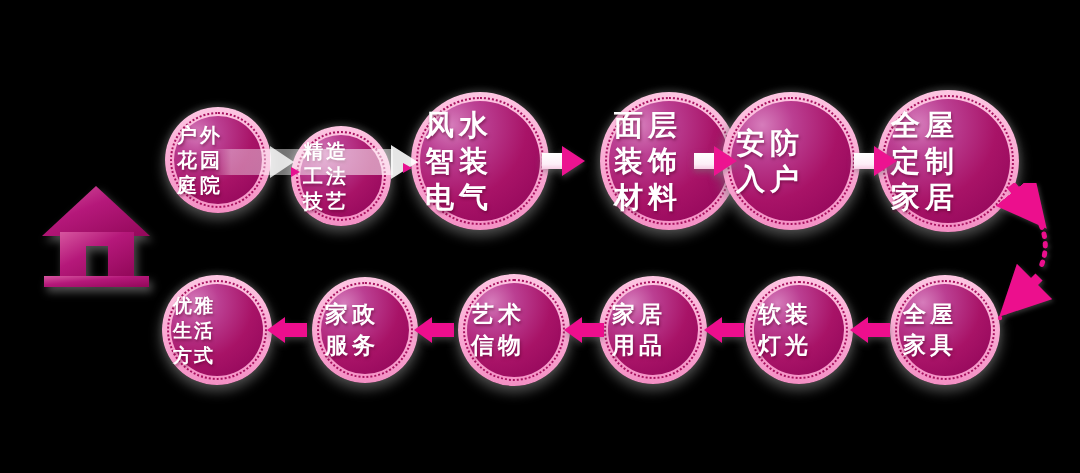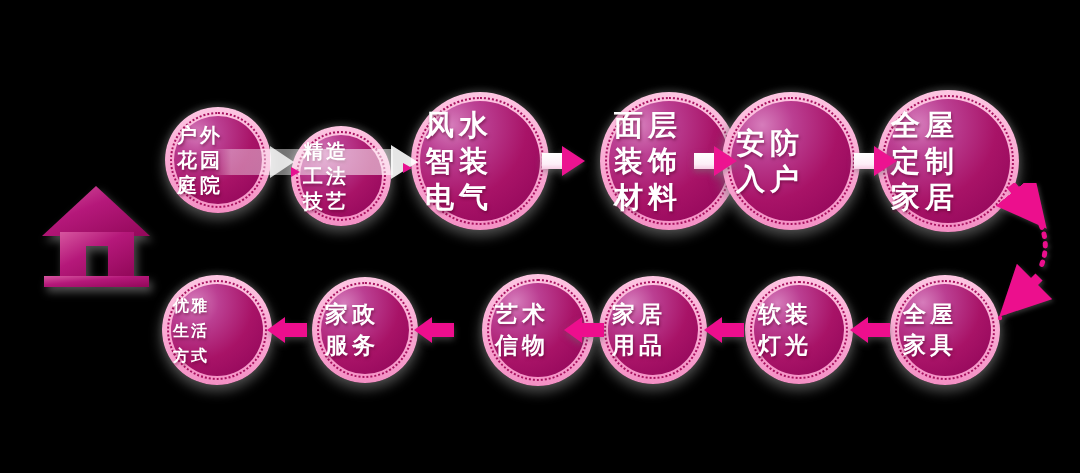--- a/index.html
+++ b/index.html
@@ -21,21 +21,21 @@
   .node .face{
     flex:1;border-radius:50%;
     background:radial-gradient(circle at 26% 20%,#d67cbb 0%,#bb3f92 24%,#a81367 58%,#97095d 86%,#8c0758 100%);
     display:flex;flex-direction:column;align-items:flex-start;justify-content:center;
     color:#fff;text-align:center;
   }
   .ln{display:block;text-shadow:1px 2px 3px rgba(90,0,45,.55);}
   .sz-l .ln{font-size:29px;line-height:36px;letter-spacing:5px;padding-left:5px;}
   .sz-s .ln{font-size:20px;line-height:25px;letter-spacing:3px;padding-left:3px;}
   .sz-m .ln{font-size:23px;line-height:31px;letter-spacing:4px;padding-left:4px;}
-  .sz-xs .ln{font-size:16px;line-height:25px;letter-spacing:2px;padding-left:2px;}
+  .sz-xs .ln{font-size:19px;line-height:25px;letter-spacing:2px;padding-left:2px;}
   
   .band{
     position:absolute;left:213px;top:149px;width:180px;height:26px;z-index:4;
     background:linear-gradient(90deg,rgba(255,255,255,0) 0%,rgba(255,255,255,.38) 10%,rgba(255,255,255,.5) 60%,rgba(255,255,255,.55) 100%);
     border-radius:4px 0 0 4px;
   }
   .chev{position:absolute;width:0;height:0;z-index:5;}
   .chev.small{left:270px;top:146px;border-top:16px solid transparent;border-bottom:16px solid transparent;border-left:24px solid rgba(255,255,255,.8);}
   .chev.big{left:391px;top:145px;border-top:17px solid transparent;border-bottom:17px solid transparent;border-left:27px solid rgba(255,255,255,.9);}
   .tick{position:absolute;width:0;height:0;z-index:6;
@@ -185,21 +185,21 @@
 
   <div class="node sz-m" style="left:599px;top:276px;width:108px;height:108px;">
     <div class="shell">
         <div class="face">
       <span class="ln">家居</span>
       <span class="ln">用品</span>
     </div>
       </div>
   </div>
 
-  <div class="node sz-m" style="left:482px;top:274px;width:112px;height:112px;">
+  <div class="node sz-m" style="left:458px;top:274px;width:112px;height:112px;">
     <div class="shell">
         <div class="face">
       <span class="ln">艺术</span>
       <span class="ln">信物</span>
     </div>
       </div>
   </div>
 
   <div class="node sz-m" style="left:312px;top:277px;width:106px;height:106px;">
     <div class="shell">

